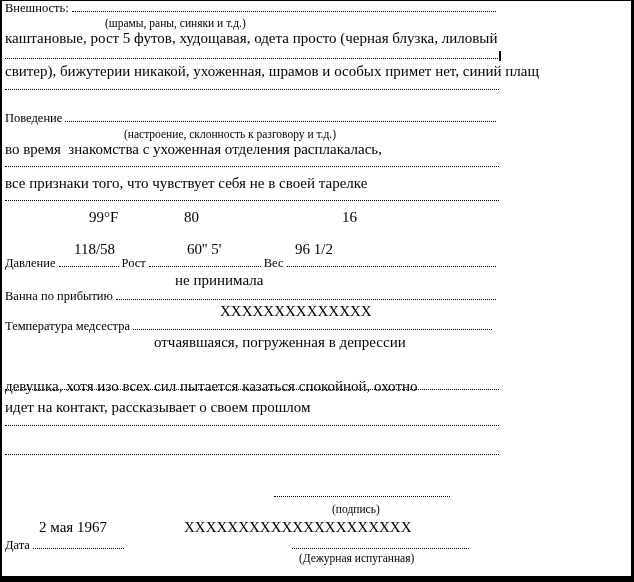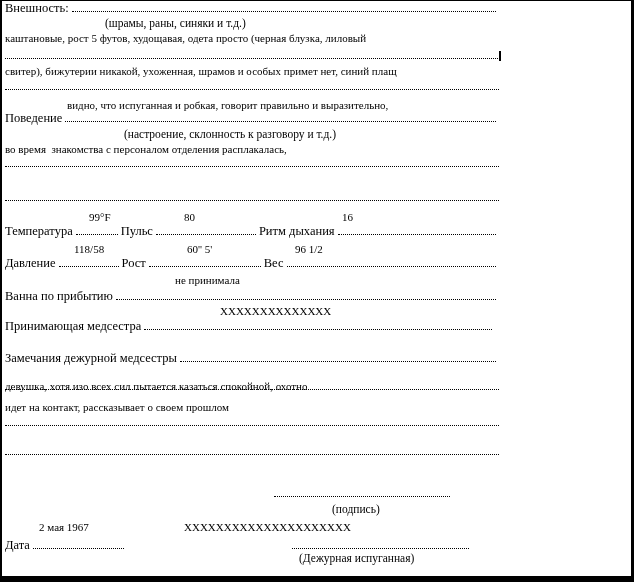--- a/index.html
+++ b/index.html
@@ -13,21 +13,21 @@
     border-left: 2px solid #000;
     border-top: 1px solid #000;
     border-right: 3px solid #000;
     border-bottom: 6px solid #000;
     overflow: hidden;
     font-family: "Liberation Serif", "DejaVu Serif", serif;
   }
   .abs { position: absolute; }
   .lbl  { font-size: 12.5px; line-height: 14px; white-space: pre; }
   .hint { font-size: 11.5px; line-height: 12px; white-space: pre; }
-  .fill { font-size: 11px;  line-height: 15px; white-space: pre; }
+  .fill { font-size: 15px;  line-height: 15px; white-space: pre; }
   .lblrow { display: flex; align-items: flex-end; height: 14px; justify-content: space-between; }
   .dseg {
     flex: 1 1 auto;
     height: 0;
     border-bottom: 1px dotted #000;
     margin: 0 3px 3px 3px;
     align-self: flex-end;
   }
   .dseg.fixed { flex: 0 0 auto; }
   .dotline { height: 0; border-bottom: 1px dotted #000; }
@@ -42,42 +42,34 @@
     <span class="lbl">Внешность:</span>
     <span class="dseg"></span>
   </div>
   <div class="abs hint" style="left:103px; top:16px">(шрамы, раны, синяки и т.д.)</div>
   <div class="abs fill" style="left:3px; top:30px">каштановые, рост 5 футов, худощавая, одета просто (черная блузка, лиловый</div>
   <div class="abs dotline" style="left:3px; top:57px; width:493px"></div>
   <div class="abs caret" style="left:497px; top:50px"></div>
   <div class="abs fill" style="left:3px; top:63px">свитер), бижутерии никакой, ухоженная, шрамов и особых примет нет, синий плащ</div>
   <div class="abs dotline" style="left:3px; top:88px; width:494px"></div>
 
-  <div class="abs fill" style="left:65px; top:97px">видно, что испуганная и робкая, говорит правильно и выразительно,</div>
   <div class="abs lblrow" style="left:3px; top:110px; width:494px">
     <span class="lbl">Поведение</span>
     <span class="dseg"></span>
   </div>
   <div class="abs hint" style="left:122px; top:127px">(настроение, склонность к разговору и т.д.)</div>
-  <div class="abs fill" style="left:3px; top:141px">во время  знакомства с персоналом отделения расплакалась,</div>
+  <div class="abs fill" style="left:3px; top:141px">во время  знакомства с ухоженная отделения расплакалась,</div>
   <div class="abs dotline" style="left:3px; top:165px; width:494px"></div>
+  <div class="abs fill" style="left:3px; top:175px">все признаки того, что чувствует себя не в своей тарелке</div>
   <div class="abs dotline" style="left:3px; top:199px; width:494px"></div>
 
   <div class="abs fill" style="left:87px; top:209px">99°F</div>
   <div class="abs fill" style="left:182px; top:209px">80</div>
   <div class="abs fill" style="left:340px; top:209px">16</div>
 
-  <div class="abs lblrow" style="left:3px; top:223px; width:494px">
-    <span class="lbl">Температура</span>
-    <span class="dseg fixed" style="width:42px"></span>
-    <span class="lbl">Пульс</span>
-    <span class="dseg fixed" style="width:100px"></span>
-    <span class="lbl">Ритм дыхания</span>
-    <span class="dseg"></span>
-  </div>
 
   <div class="abs fill" style="left:72px; top:241px">118/58</div>
   <div class="abs fill" style="left:185px; top:241px">60'' 5'</div>
   <div class="abs fill" style="left:293px; top:241px">96 1/2</div>
 
   <div class="abs lblrow" style="left:3px; top:255px; width:494px">
     <span class="lbl">Давление</span>
     <span class="dseg fixed" style="width:60px"></span>
     <span class="lbl">Рост</span>
     <span class="dseg fixed" style="width:112px"></span>
@@ -86,28 +78,25 @@
   </div>
 
   <div class="abs fill" style="left:173px; top:272px">не принимала</div>
   <div class="abs lblrow" style="left:3px; top:288px; width:494px">
     <span class="lbl">Ванна по прибытию</span>
     <span class="dseg"></span>
   </div>
 
   <div class="abs fill" style="left:218px; top:303px">XXXXXXXXXXXXXX</div>
   <div class="abs lblrow" style="left:3px; top:318px; width:490px">
-    <span class="lbl">Принимающая медсестра</span>
+    <span class="lbl">Температура медсестра</span>
     <span class="dseg"></span>
   </div>
 
-  <div class="abs lblrow" style="left:3px; top:350px; width:494px">
-    <span class="lbl">Замечания дежурной медсестры</span>
-    <span class="dseg"></span>
-  </div>
+  <div class="abs fill" style="left:152px; top:334px">отчаявшаяся, погруженная в депрессии</div>
   <div class="abs fill" style="left:3px; top:378px">девушка, хотя изо всех сил пытается казаться спокойной, охотно</div>
   <div class="abs dotline" style="left:3px; top:388px; width:494px"></div>
   <div class="abs fill" style="left:3px; top:399px">идет на контакт, рассказывает о своем прошлом</div>
   <div class="abs dotline" style="left:3px; top:424px; width:494px"></div>
   <div class="abs dotline" style="left:3px; top:453px; width:494px"></div>
 
   <div class="abs dotline" style="left:272px; top:495px; width:176px"></div>
   <div class="abs hint" style="left:330px; top:502px">(подпись)</div>
 
   <div class="abs fill" style="left:37px; top:519px">2 мая 1967</div>

